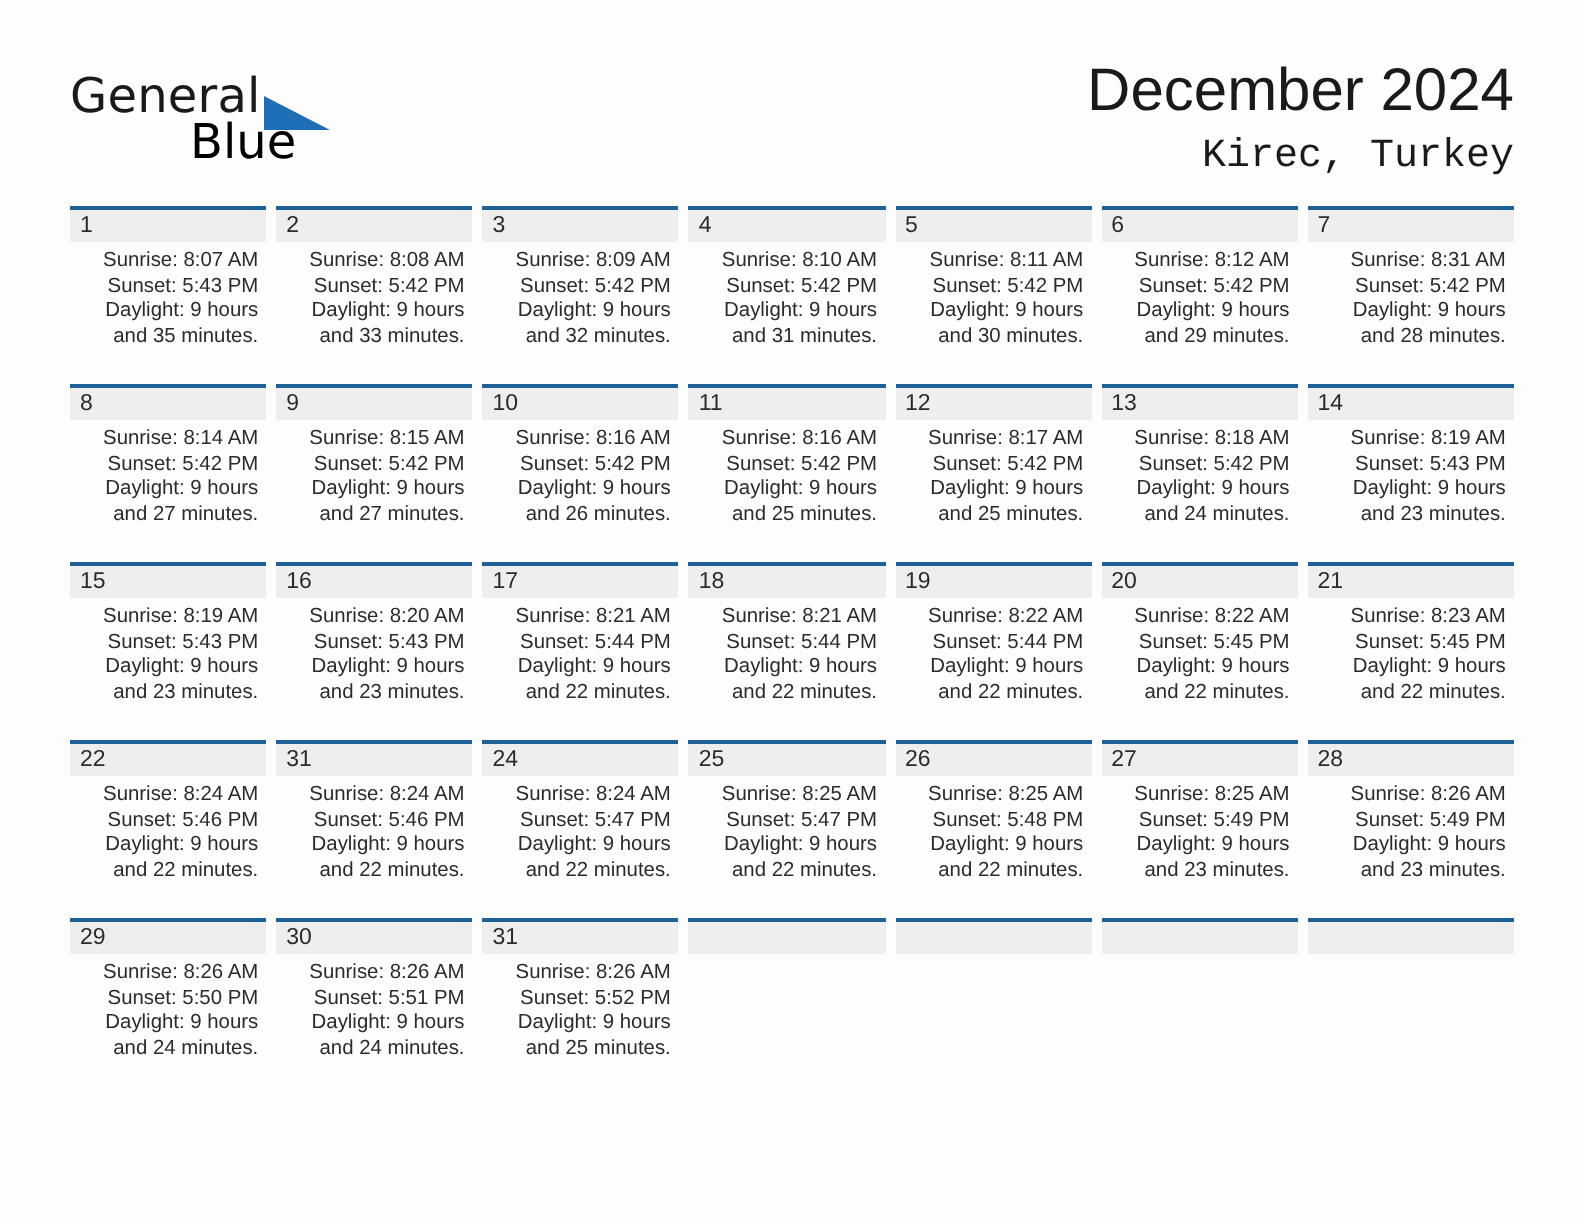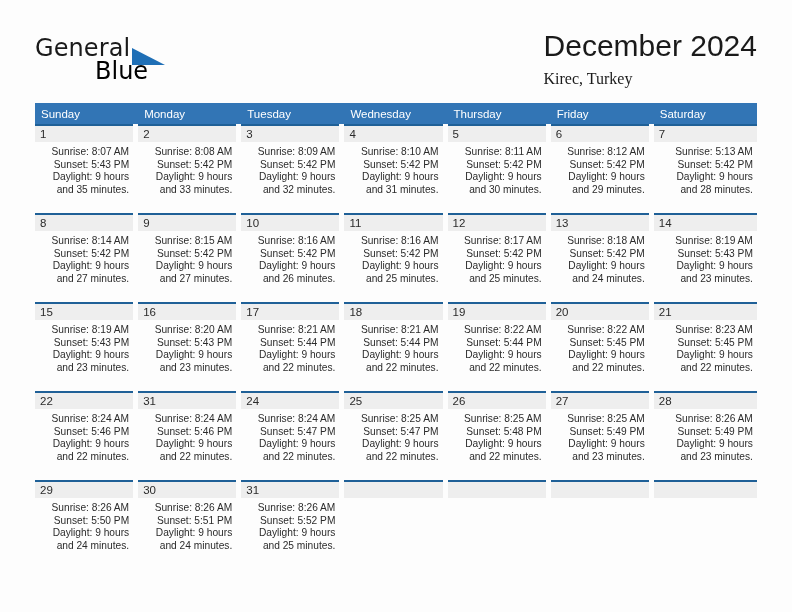--- a/index.html
+++ b/index.html
@@ -60,37 +60,37 @@
     width: 0;
     height: 0;
     border-left: 33px solid #1f6fb6;
     border-top: 17px solid transparent;
   }
 
   .title-block {
     position: absolute;
     right: 0;
     top: 0;
-    text-align: left;
+    text-align: right;
     margin-left: 28px;
   }
   .cal-title {
     font-size: 30px;
     color: #1a1a1a;
     line-height: 36px;
     white-space: nowrap;
     font-family: "Liberation Sans", sans-serif;
   }
   .cal-subtitle {
-    font-size: 16px;
+    font-size: 20px;
     color: #1a1a1a;
     line-height: 20px;
     margin-top: 5px;
     white-space: nowrap;
-    font-family: Liberation Serif, serif;
+    font-family: Liberation Mono, monospace;
   }
 
   
   .calendar {
     position: absolute;
     left: 35px;
     top: 103px;
     width: 722px;
   }
 
@@ -172,29 +172,20 @@
 
     <div class="title-block">
       <div class="cal-title">December 2024</div>
       <div class="cal-subtitle">Kirec, Turkey</div>
     </div>
 
   </div>
 
   <div class="calendar">
 
-    <div class="weekday-row">
-      <div class="weekday">Sunday</div>
-      <div class="weekday">Monday</div>
-      <div class="weekday">Tuesday</div>
-      <div class="weekday">Wednesday</div>
-      <div class="weekday">Thursday</div>
-      <div class="weekday">Friday</div>
-      <div class="weekday">Saturday</div>
-    </div>
 
     <div id="weeks-container">
         <div class="week-row">
           <div class="day-cell">
             <div class="day-inner">
               <div class="day-num-bar">1</div>
               <div class="day-body">
                 <div>Sunrise: 8:07 AM</div>
                 <div>Sunset: 5:43 PM</div>
                 <div>Daylight: 9 hours</div>
@@ -254,21 +245,21 @@
                 <div>Sunset: 5:42 PM</div>
                 <div>Daylight: 9 hours</div>
                 <div>and 29 minutes.</div>
               </div>
             </div>
           </div>
           <div class="day-cell last">
             <div class="day-inner">
               <div class="day-num-bar">7</div>
               <div class="day-body">
-                <div>Sunrise: 5:13 AM</div>
+                <div>Sunrise: 8:31 AM</div>
                 <div>Sunset: 5:42 PM</div>
                 <div>Daylight: 9 hours</div>
                 <div>and 28 minutes.</div>
               </div>
             </div>
           </div>
         </div>
         <div class="week-row">
           <div class="day-cell">
             <div class="day-inner">

